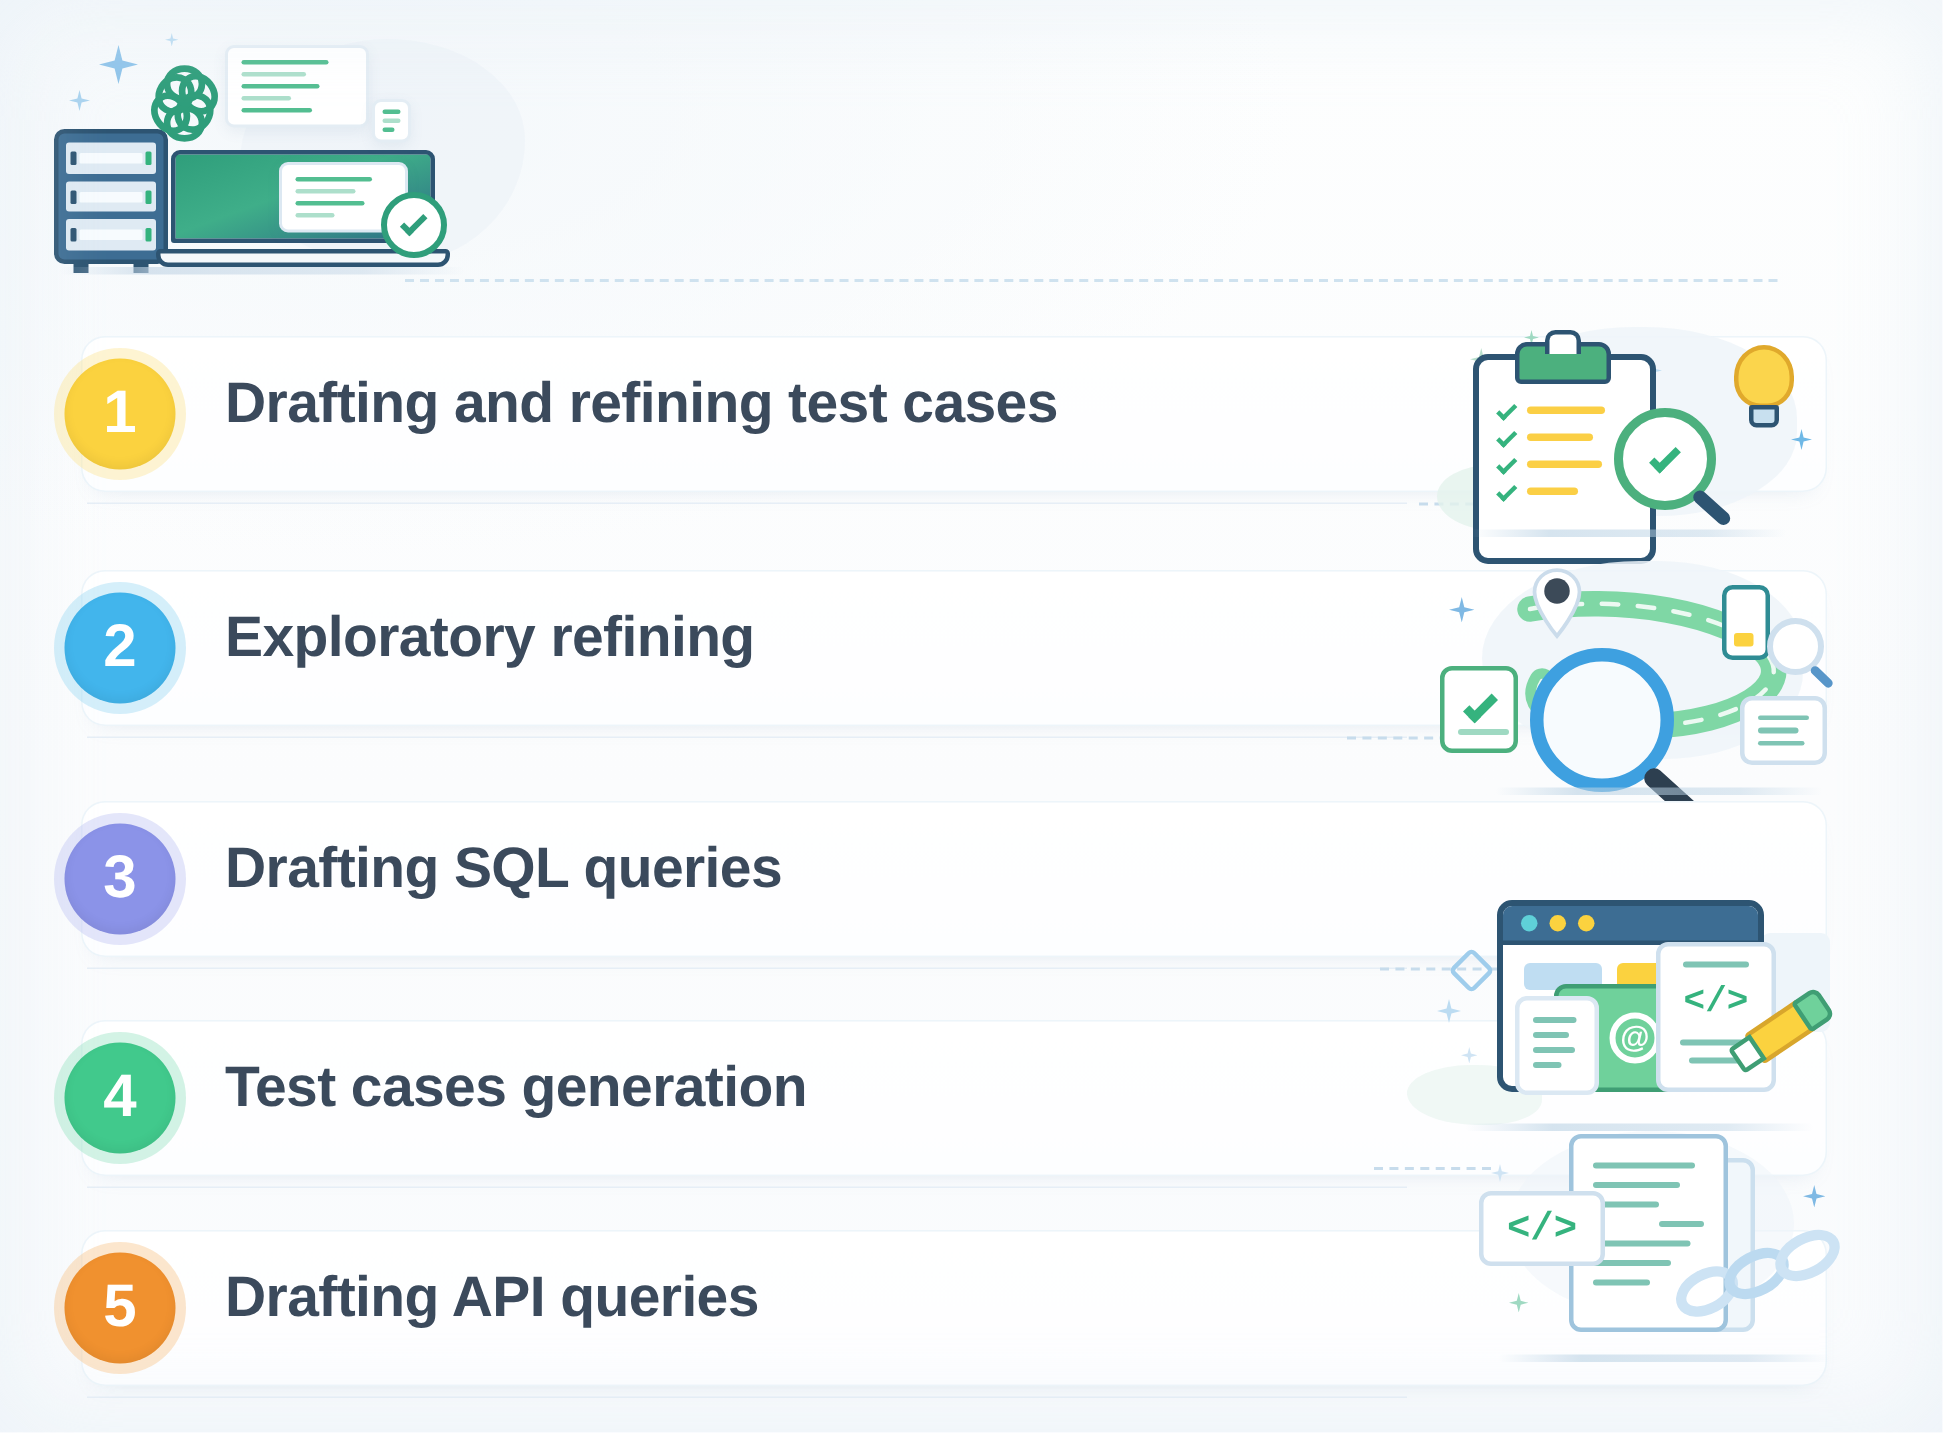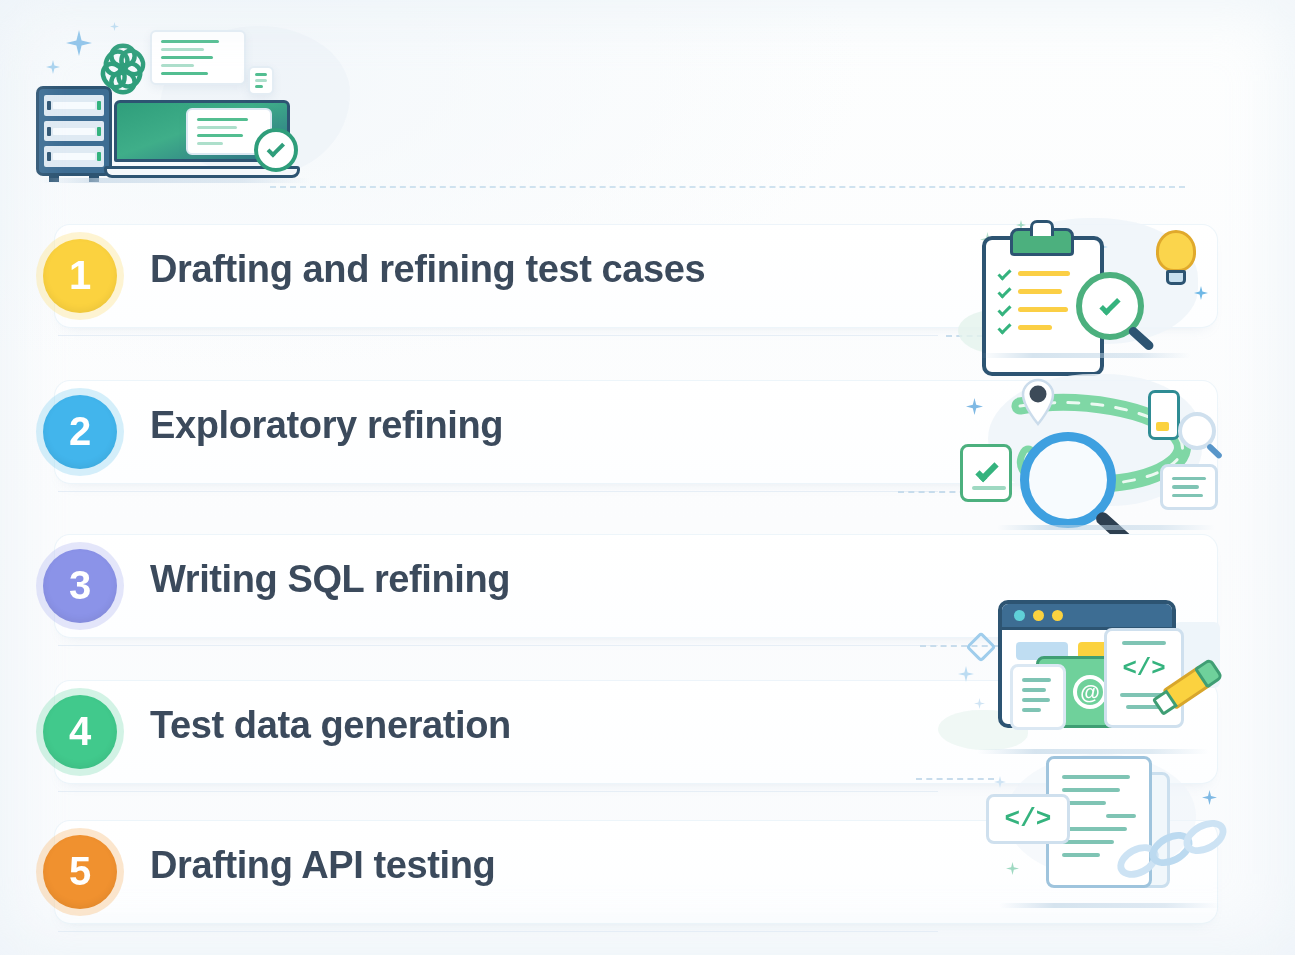--- a/index.html
+++ b/index.html
@@ -469,34 +469,34 @@
   <div class="row" style="top:520px;">
     <div class="card"></div>
     <div class="divider"></div>
     <div class="divider-dash" style="left:884px;"></div>
 
     <div class="badge">
       <span class="ring" style="background:#bfc3f2"></span>
       <span class="core" style="background:#8b93e8"></span>
       <span class="num">3</span>
     </div>
-    <div class="label">Writing SQL refining</div>
+    <div class="label">Drafting SQL queries</div>
   </div>
 
   <div class="row" style="top:666px;">
     <div class="card"></div>
     <div class="divider"></div>
     <div class="divider-dash" style="left:1100px;top:6px;bottom:auto;"></div>
 
     <div class="badge">
       <span class="ring" style="background:#97e3c2"></span>
       <span class="core" style="background:#41c98c"></span>
       <span class="num">4</span>
     </div>
-    <div class="label">Test data generation</div>
+    <div class="label">Test cases generation</div>
 
     <div class="illus" style="left:900px;top:-72px;width:290px;height:160px;">
       <div class="mint-blob" style="left:2px;bottom:4px;width:90px;height:40px;opacity:.55;"></div>
 
       <div class="spark" style="left:22px;top:72px;width:16px;height:16px;color:#bcdcf2;">
           <b></b>
         </div>
       <div class="spark" style="left:38px;top:104px;width:11px;height:11px;color:#cfe4f4;">
           <b></b>
         </div>
@@ -547,21 +547,21 @@
   <div class="row" style="top:806px;">
     <div class="card"></div>
     <div class="divider"></div>
     <div class="divider-dash" style="left:880px;top:-28px;bottom:auto;"></div>
 
     <div class="badge">
       <span class="ring" style="background:#f8c389"></span>
       <span class="core" style="background:#f0912f"></span>
       <span class="num">5</span>
     </div>
-    <div class="label">Drafting API testing</div>
+    <div class="label">Drafting API queries</div>
 
     <div class="illus" style="left:930px;top:-56px;width:276px;height:160px;">
       <div class="bg-blob" style="left:40px;top:4px;width:190px;height:124px;opacity:.55;"></div>
 
       <div class="spark" style="left:28px;top:26px;width:12px;height:12px;color:#cfe4f4;">
           <b></b>
         </div>
       <div class="spark" style="left:236px;top:40px;width:15px;height:15px;color:#7fb9e4;">
           <b></b>
         </div>

